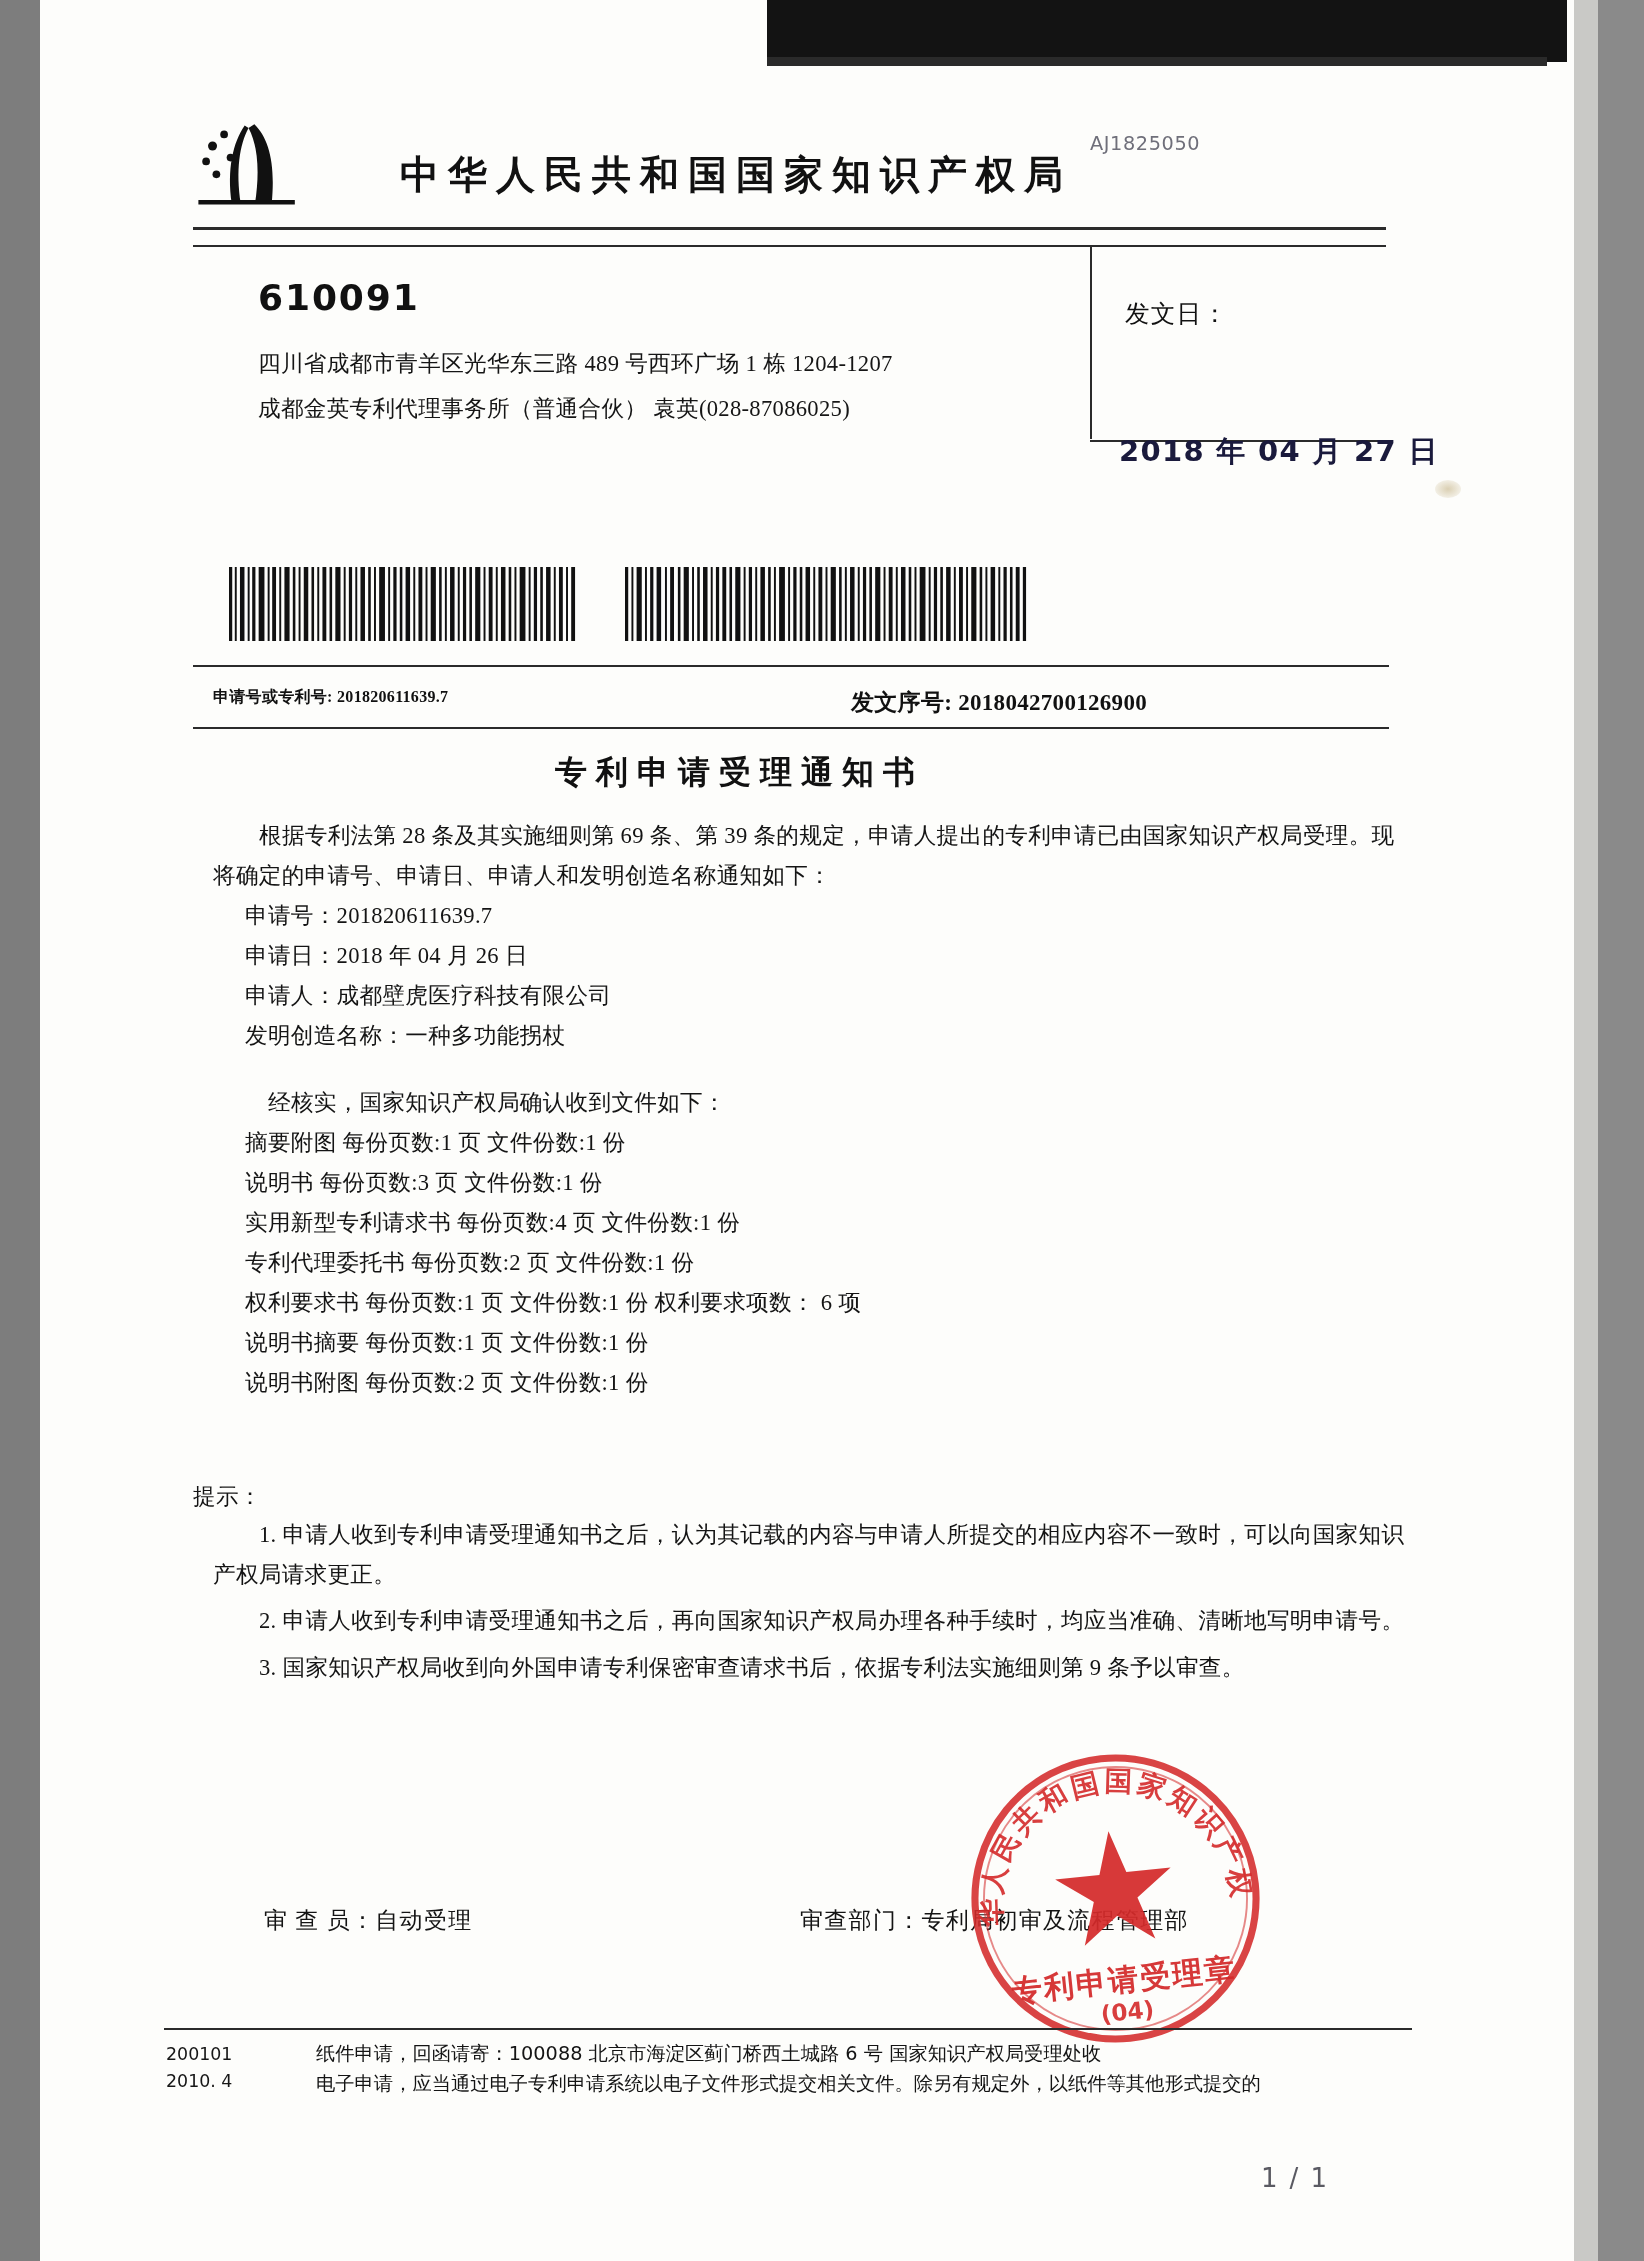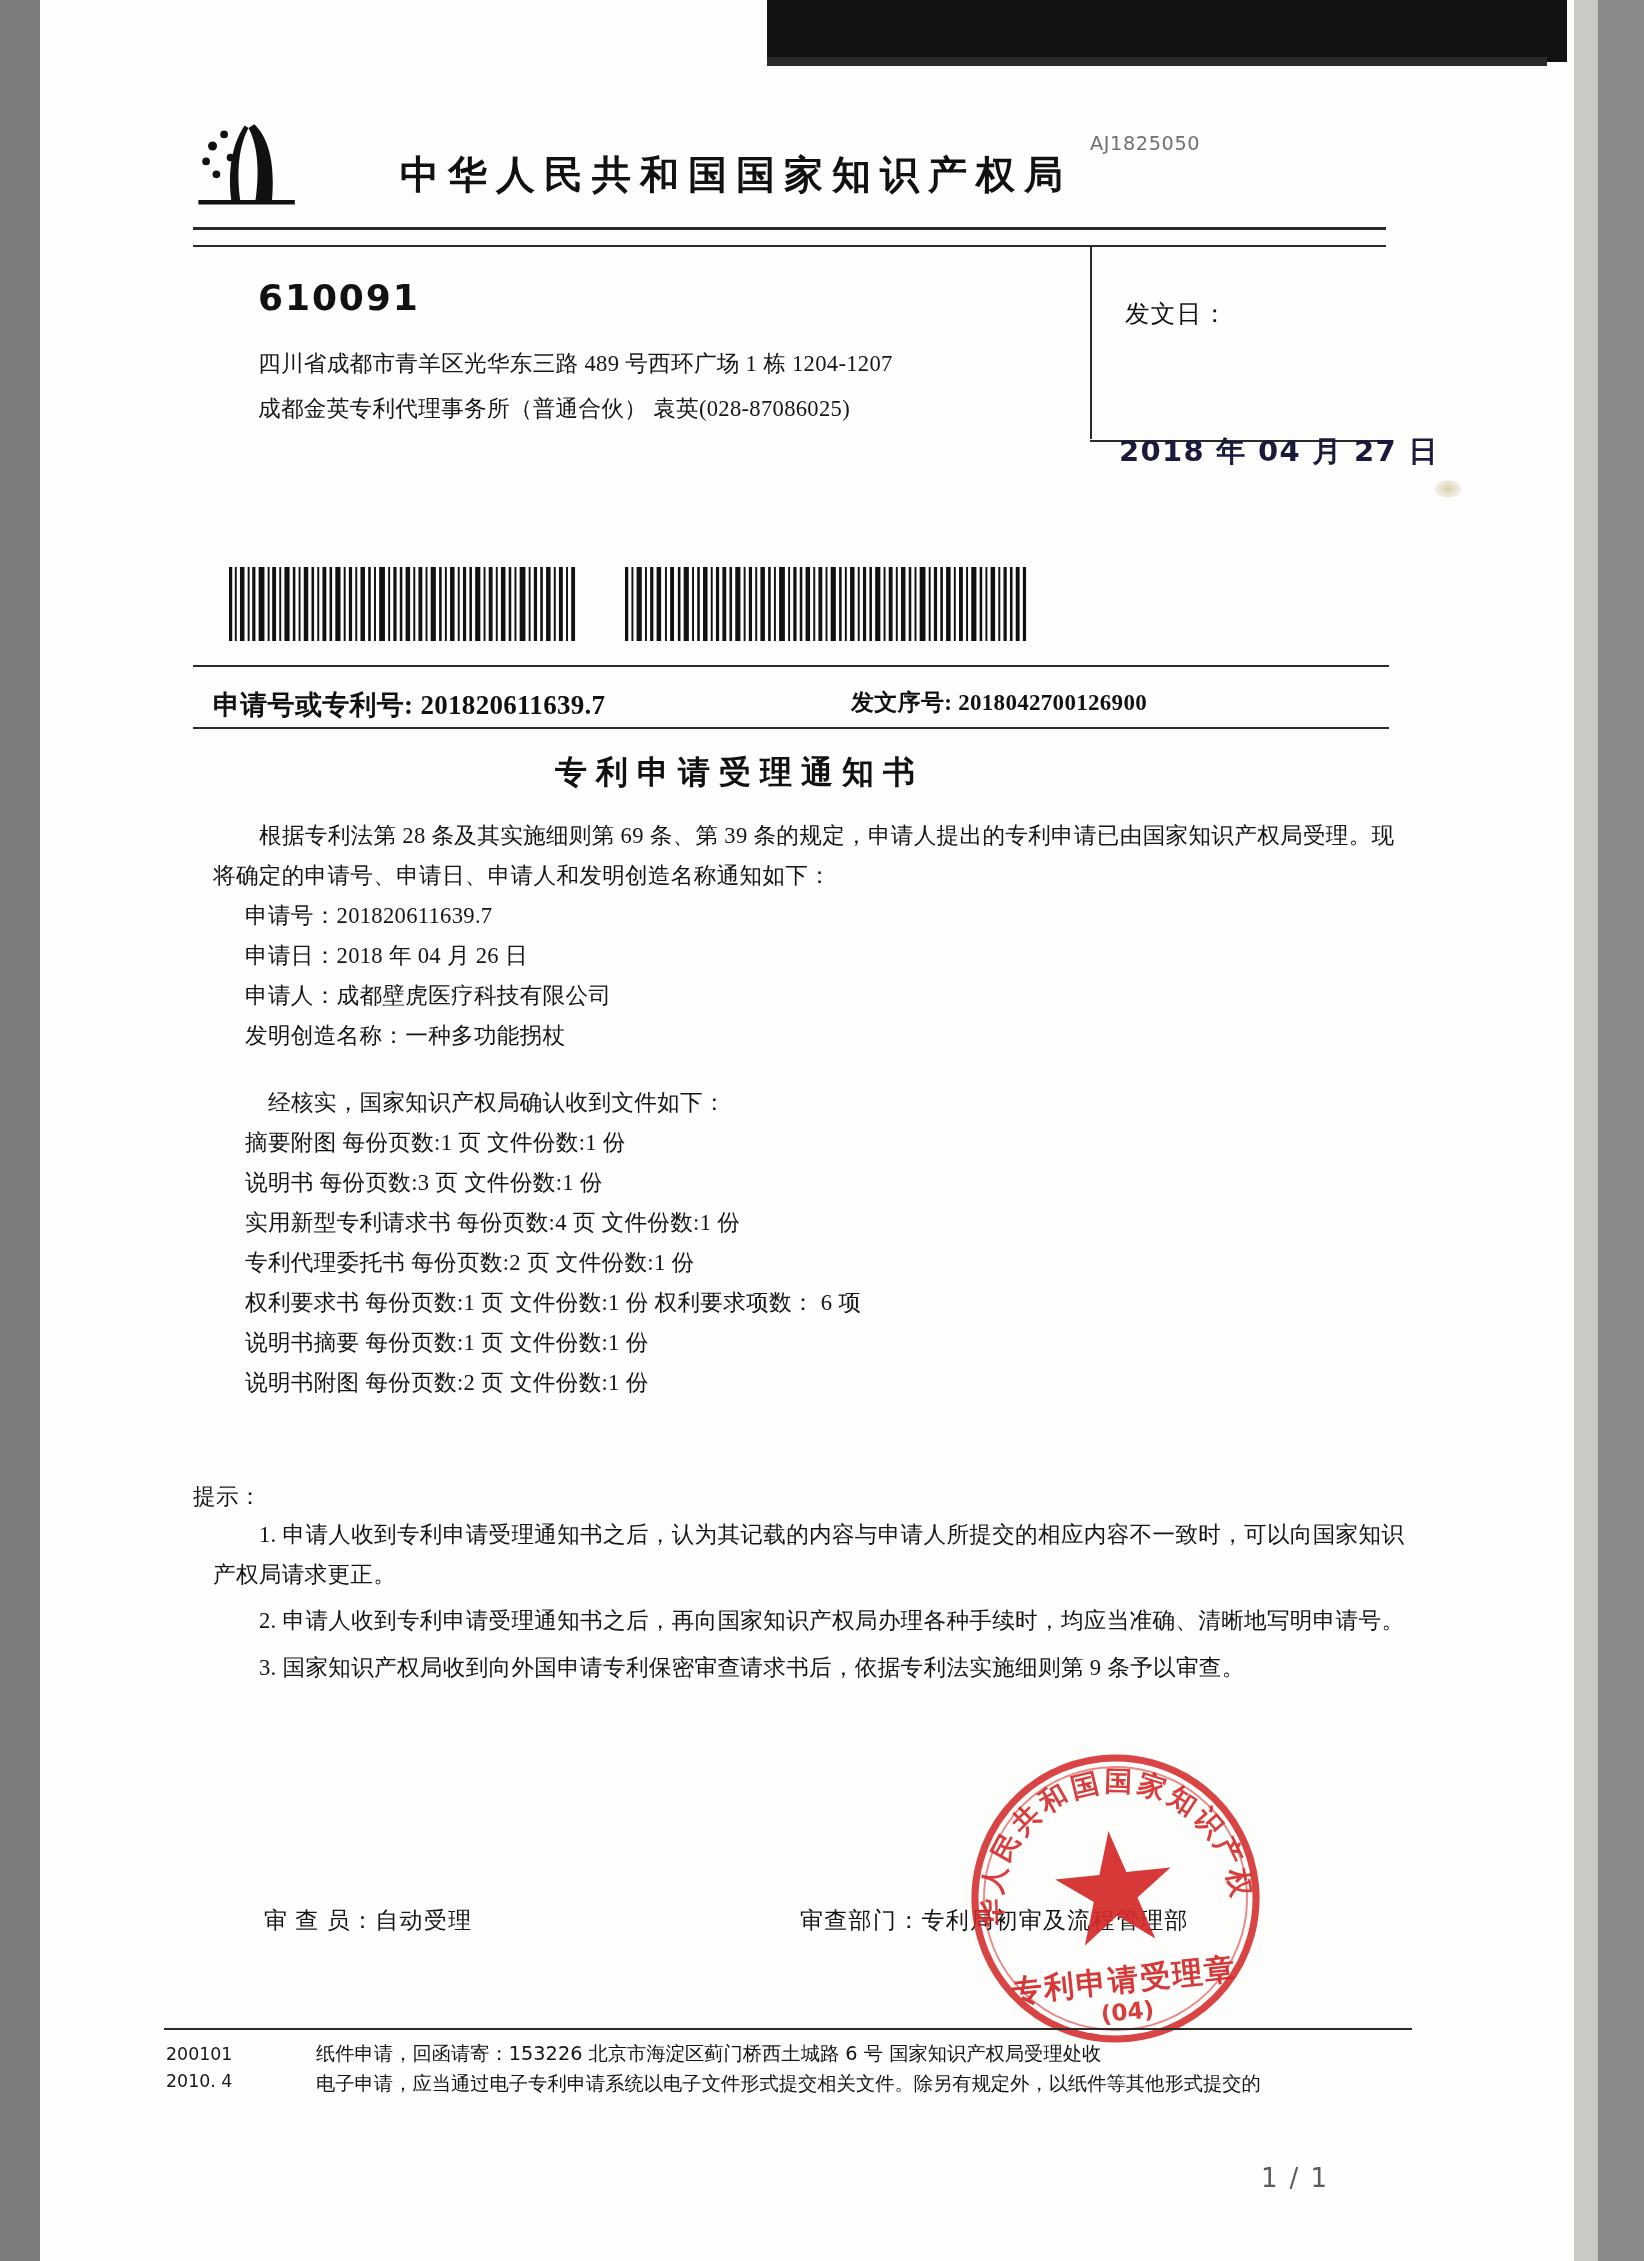--- a/index.html
+++ b/index.html
@@ -151,21 +151,21 @@
     position: absolute;
     height: 74px;
   }
   .bc1 { left: 229px; top: 567px; width: 348px; }
   .bc2 { left: 625px; top: 567px; width: 403px; }
 
   .appno {
     position: absolute;
     left: 213px;
     top: 687px;
-    font-size: 27px;
+    font-size: 16px;
     font-weight: bold;
     color: #111;
     letter-spacing: 0.3px;
   }
   .sendno {
     position: absolute;
     left: 851px;
     top: 687px;
     font-size: 23px;
     font-weight: bold;
@@ -489,21 +489,21 @@
   </svg>
 
   <div class="rule hr4"></div>
 
   <div class="footcode">
     <div>200101</div>
     <div>2010. 4</div>
   </div>
 
   <div class="footnote">
-    <div>纸件申请，回函请寄：153226 北京市海淀区蓟门桥西土城路 6 号  国家知识产权局受理处收</div>
+    <div>纸件申请，回函请寄：100088 北京市海淀区蓟门桥西土城路 6 号  国家知识产权局受理处收</div>
     <div>电子申请，应当通过电子专利申请系统以电子文件形式提交相关文件。除另有规定外，以纸件等其他形式提交的</div>
   </div>
 
   <div class="pagenum">1 / 1</div>
 
   <div class="smudge" style="left:1435px; top:480px; width:26px; height:18px;"></div>
 </div>
 
 
 </body></html>

